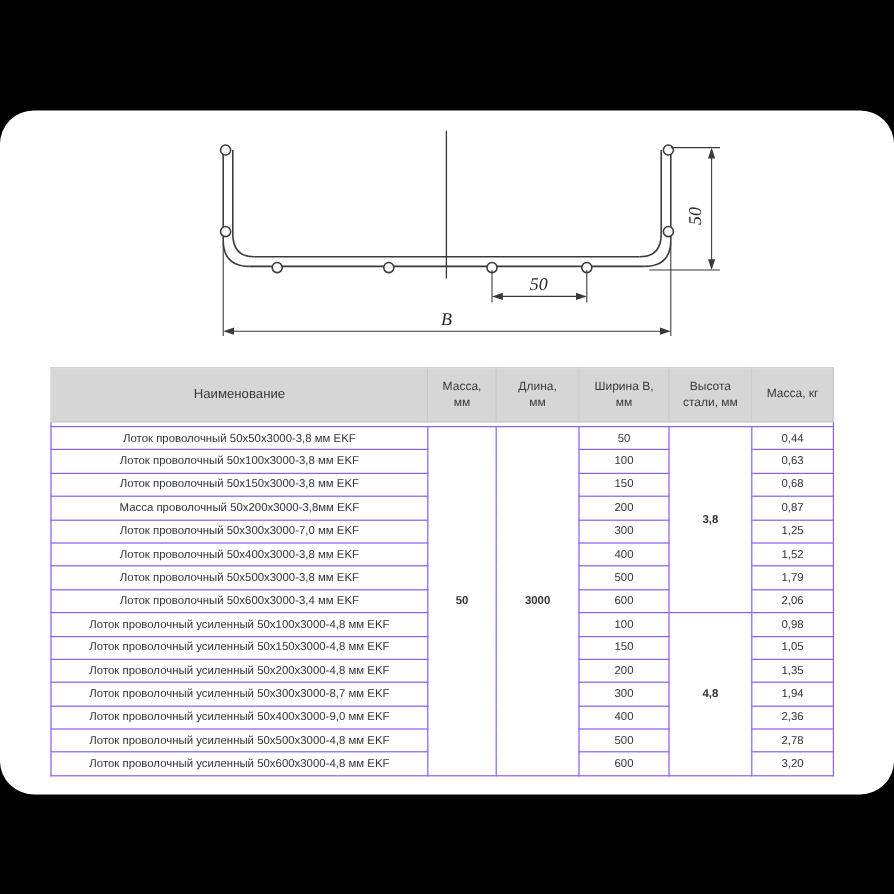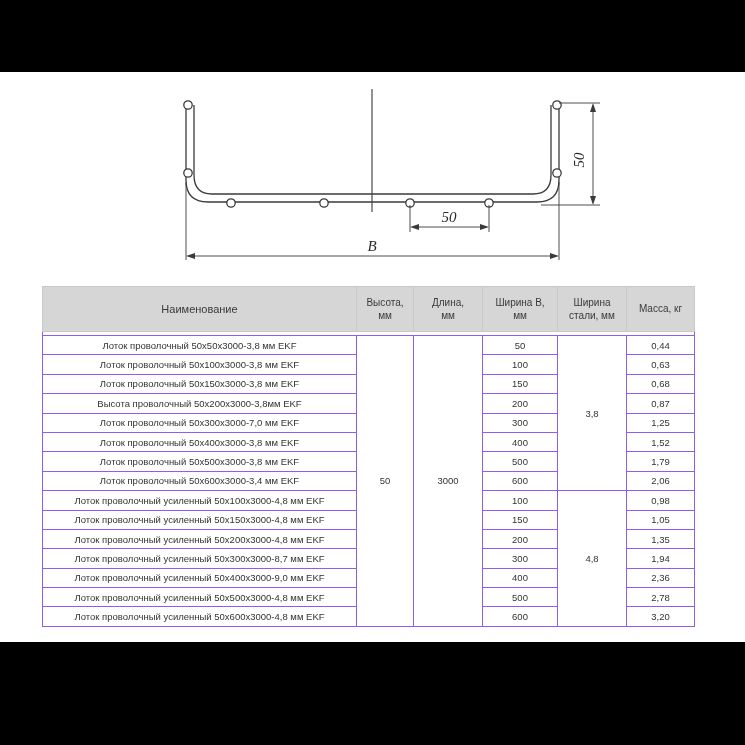--- a/index.html
+++ b/index.html
@@ -26,24 +26,25 @@
     background: #000000;
   }
   .letterbox-bottom {
     position: absolute;
     left: 0; top: 658px;
     width: 745px; height: 87px;
     background: #000000;
   }
   .sheet {
     position: absolute;
-    left: 0; top: 72px;
+    left: 0; top: 92px;
     width: 745px;
     height: 570px;
     background: #ffffff;
+    border-radius: 28px;
   }
 
   
   .drawing {
     position: absolute;
     left: 0; top: 0;
     width: 745px;
     height: 200px;
   }
 
@@ -96,20 +97,21 @@
     overflow: hidden;
   }
   td.num-cell {
     height: 18.4px;
     font-size: 9.6px;
     color: #3d3d3d;
   }
   td.merged {
     font-size: 9.6px;
     color: #3d3d3d;
+    font-weight: bold;
   }
   .spacer-row td {
     border: none;
     height: 3px;
     padding: 0;
   }
 </style>
 </head>
 <body>
 
@@ -183,33 +185,33 @@
             <col class="c-h">
             <col class="c-l">
           <col class="c-w">
             <col class="c-t">
             <col class="c-m">
         </colgroup>
         <thead>
           <tr>
             <th class="th-name">Наименование</th>
             <th>
-              <span>Высота,</span><br>
+              <span>Масса,</span><br>
               <span>мм</span>
             </th>
             <th>
               <span>Длина,</span><br>
               <span>мм</span>
             </th>
             <th>
               <span>Ширина B,</span><br>
               <span>мм</span>
             </th>
             <th>
-              <span>Ширина</span><br>
+              <span>Высота</span><br>
               <span>стали, мм</span>
             </th>
             <th>Масса, кг</th>
           </tr>
         </thead>
         <tbody>
             <tr class="spacer-row">
               <td colspan="6"></td>
             </tr>
             <tr>
@@ -224,21 +226,21 @@
               <td class="name-cell">Лоток проволочный 50x100x3000-3,8 мм EKF</td>
               <td class="num-cell">100</td>
               <td class="num-cell">0,63</td>
             </tr>
             <tr>
               <td class="name-cell">Лоток проволочный 50x150x3000-3,8 мм EKF</td>
               <td class="num-cell">150</td>
               <td class="num-cell">0,68</td>
             </tr>
             <tr>
-              <td class="name-cell">Высота проволочный 50x200x3000-3,8мм EKF</td>
+              <td class="name-cell">Масса проволочный 50x200x3000-3,8мм EKF</td>
               <td class="num-cell">200</td>
               <td class="num-cell">0,87</td>
             </tr>
             <tr>
               <td class="name-cell">Лоток проволочный 50x300x3000-7,0 мм EKF</td>
               <td class="num-cell">300</td>
               <td class="num-cell">1,25</td>
             </tr>
             <tr>
               <td class="name-cell">Лоток проволочный 50x400x3000-3,8 мм EKF</td>

